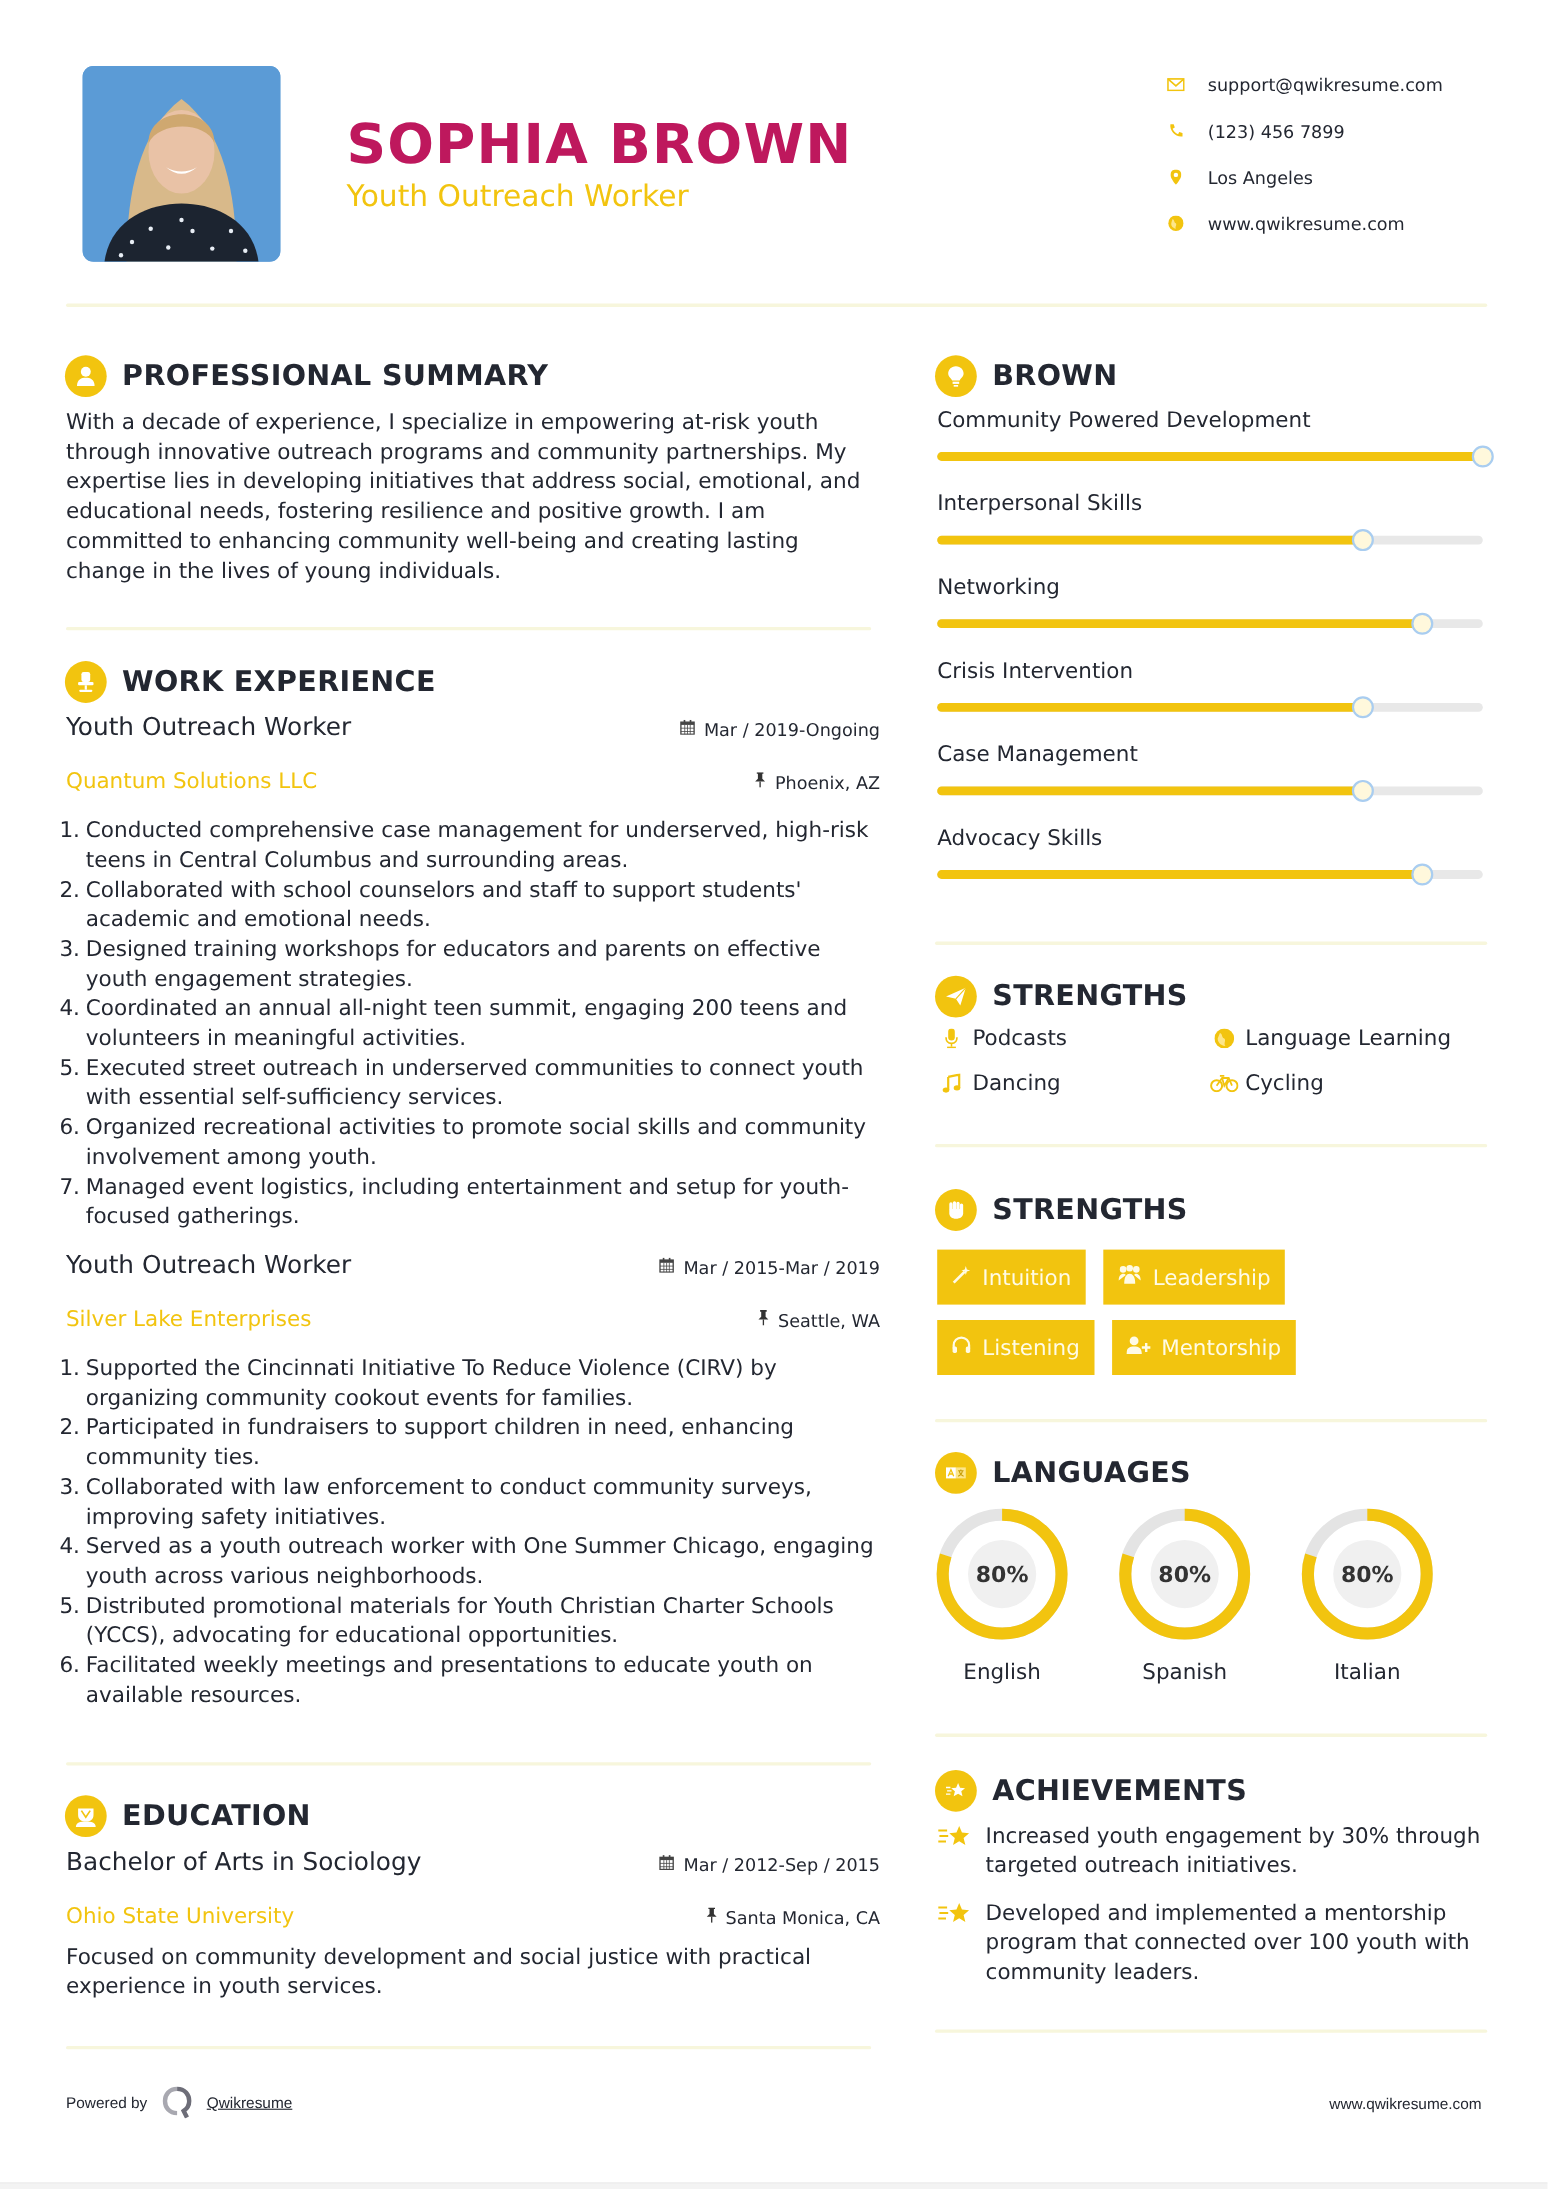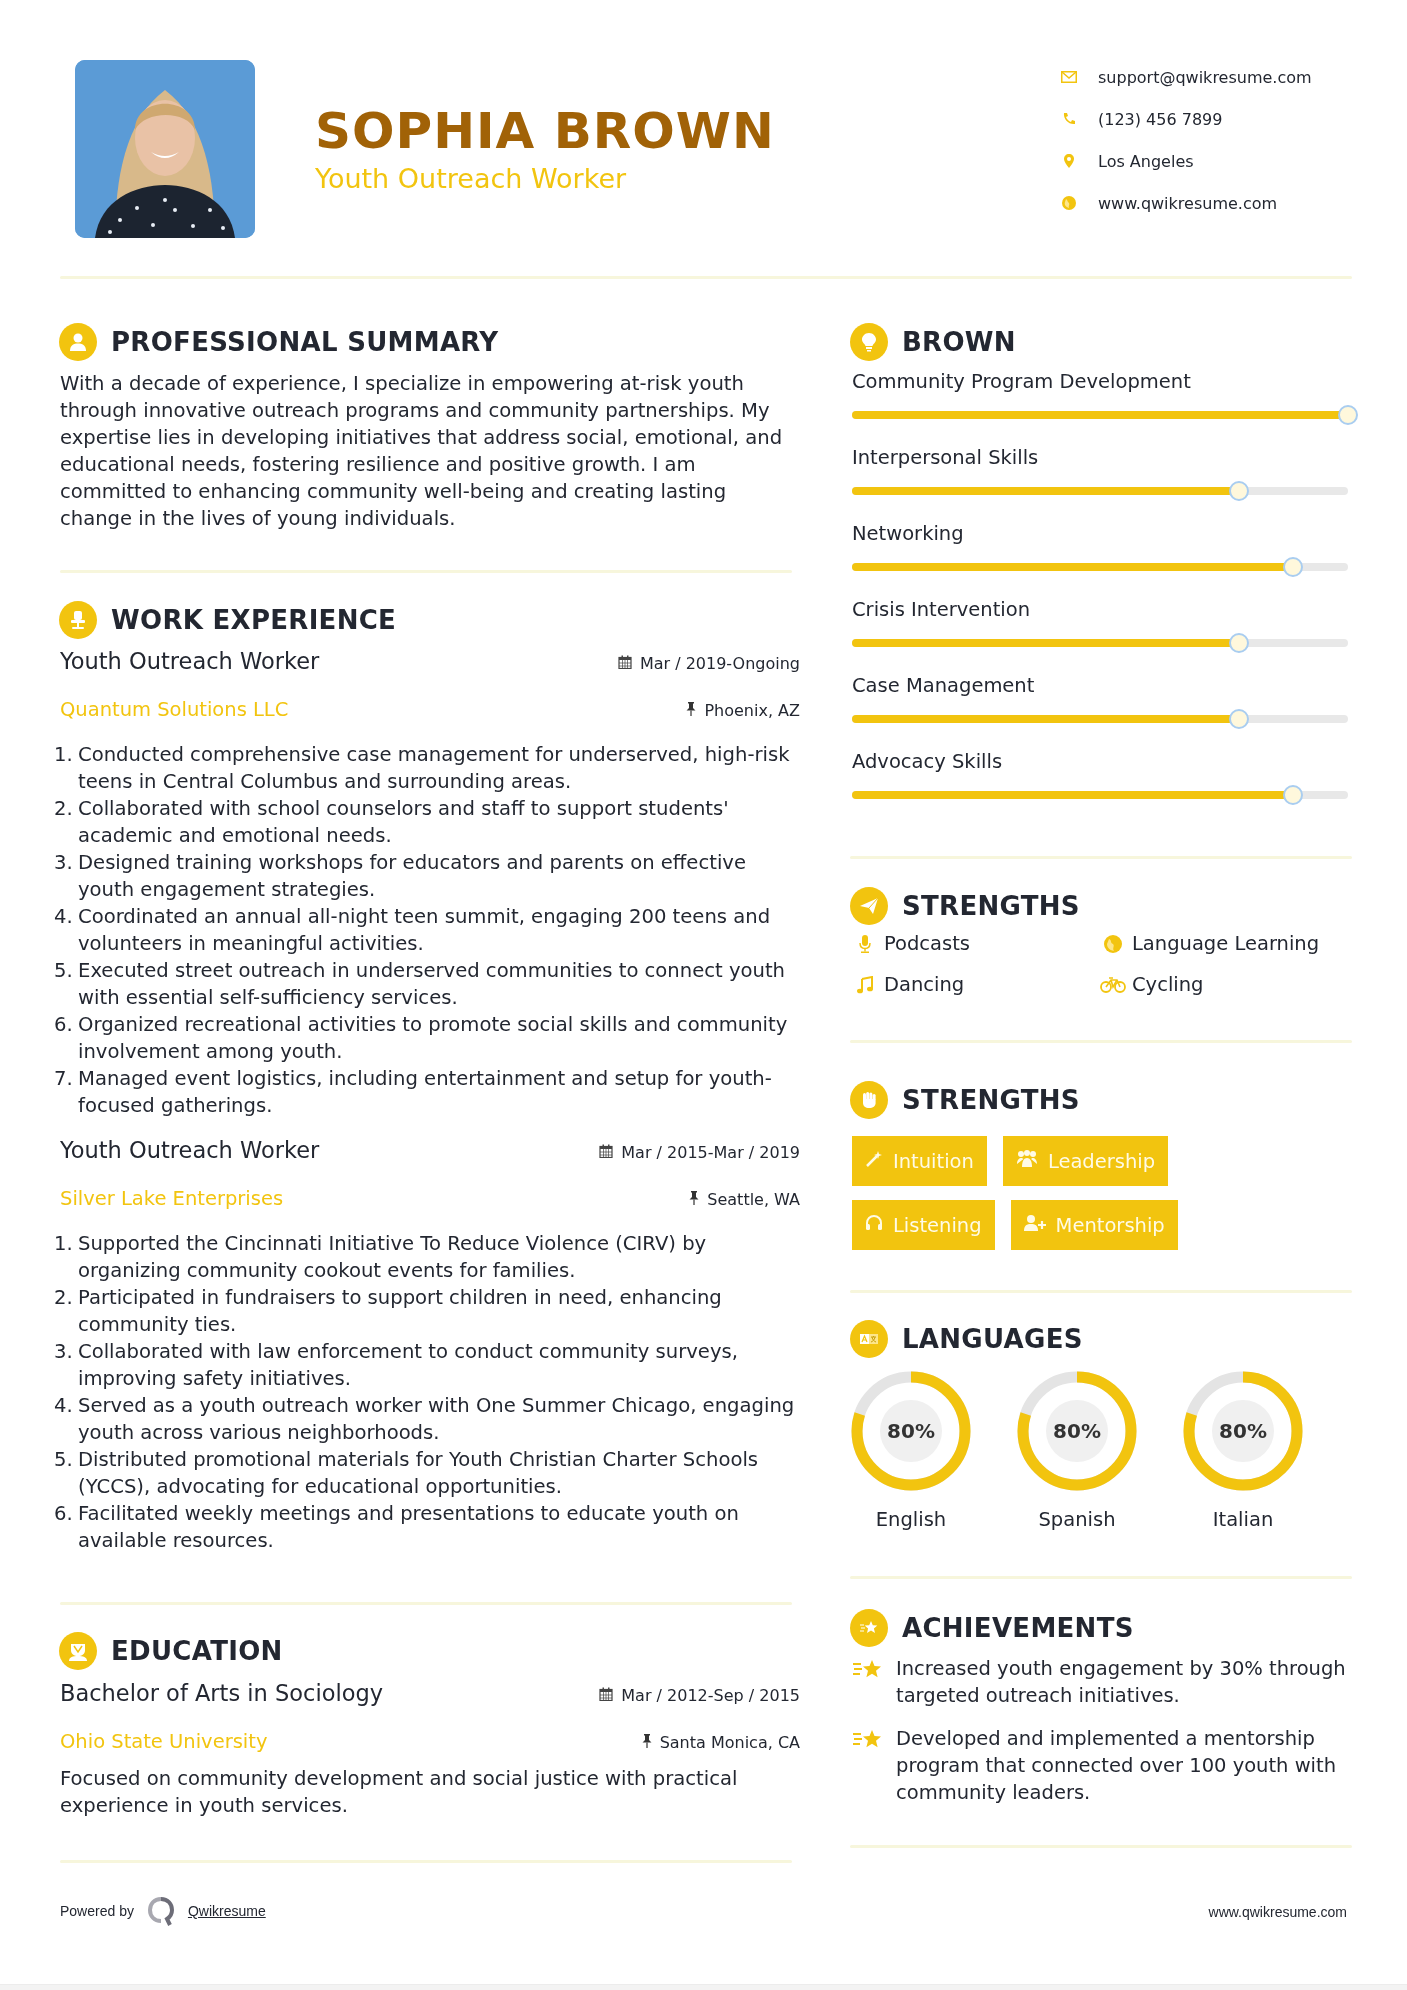--- a/index.html
+++ b/index.html
@@ -4,21 +4,21 @@
 <style>
   * { box-sizing: border-box; margin: 0; padding: 0; }
   html, body { width: 1407px; height: 1990px; background: #ffffff; }
   body { font-family: "Liberation Sans", "DejaVu Sans", sans-serif; color: #222630; position: relative; overflow: hidden; }
   .page { position: absolute; left: 0; top: 0; width: 1407px; height: 1984px; background: #ffffff; }
   .bottom-edge { position: absolute; left: 0; top: 1984px; width: 1407px; height: 6px; background: #f3f3f3; border-top: 1px solid #ececec; }
 
   
   .photo { position: absolute; left: 75px; top: 60px; width: 180px; height: 178px; border-radius: 10px; background: #5b9bd6; overflow: hidden; }
   .photo svg { width: 100%; height: 100%; display: block; }
-  .name { position: absolute; left: 315px; top: 102px; font-size: 50px; font-weight: 700; letter-spacing: 1px; color: #a16207; font-family: "DejaVu Sans", sans-serif; }
+  .name { position: absolute; left: 315px; top: 102px; font-size: 50px; font-weight: 700; letter-spacing: 1px; color: #be185d; font-family: "DejaVu Sans", sans-serif; }
   .title { position: absolute; left: 315px; top: 163px; font-size: 27px; color: #f2c40f; font-family: "DejaVu Sans", sans-serif; }
   .contacts { position: absolute; left: 1050px; top: 56px; width: 320px; }
   .contact { display: flex; align-items: center; height: 42px; font-size: 16px; color: #232731; font-family: "DejaVu Sans", sans-serif; }
   .contact .ci { width: 38px; display: inline-flex; align-items: center; justify-content: center; color: #f2c40f; font-size: 15px; margin-right: 10px; }
   .hr { position: absolute; height: 3px; background: #f7f6dc; border-radius: 2px; }
 
   
   .sec-head { position: absolute; display: flex; align-items: center; }
   .sec-icon { width: 38px; height: 38px; border-radius: 50%; background: #f2c40f; display: flex; align-items: center; justify-content: center; margin-right: 14px; }
   .sec-icon svg { width: 22px; height: 22px; }
@@ -337,21 +337,21 @@
       <svg viewBox="0 0 22 22">
           <path d="M11 2 C6.5 2 4 5.5 4 8.5 C4 11.5 7 13 7.5 15 H14.5 C15 13 18 11.5 18 8.5 C18 5.5 15.5 2 11 2Z" fill="#fff"></path>
           <rect x="8" y="16" width="6" height="2" fill="#fff"></rect>
           <rect x="9" y="19" width="4" height="1.5" fill="#fff"></rect>
         </svg>
     </span>
     <span class="sec-title">BROWN</span>
   </div>
   <div class="skills">
     <div class="skill">
-      <div class="skill-name">Community Program Development</div>
+      <div class="skill-name">Community Powered Development</div>
       <div class="bar">
           <div class="bar-fill" style="width:100%"></div>
           <div class="bar-knob" style="left:100%"></div>
         </div>
     </div>
     <div class="skill">
       <div class="skill-name">Interpersonal Skills</div>
       <div class="bar">
           <div class="bar-fill" style="width:78%"></div>
           <div class="bar-knob" style="left:78%"></div>

